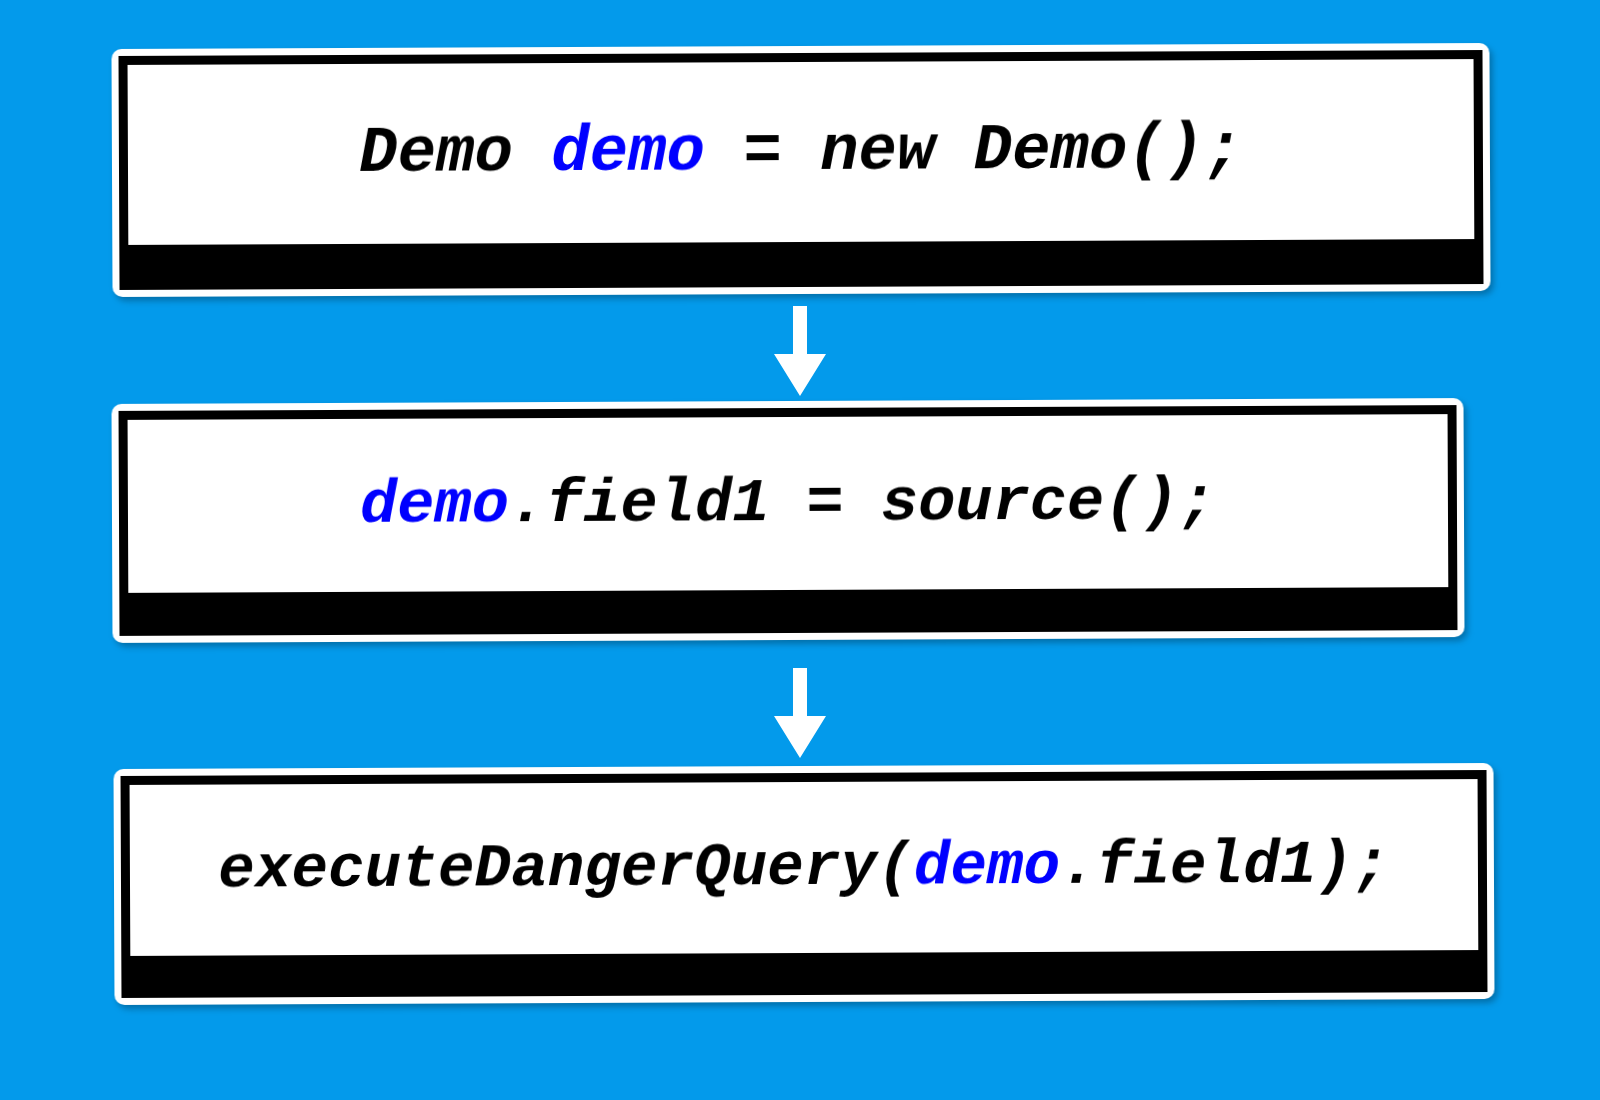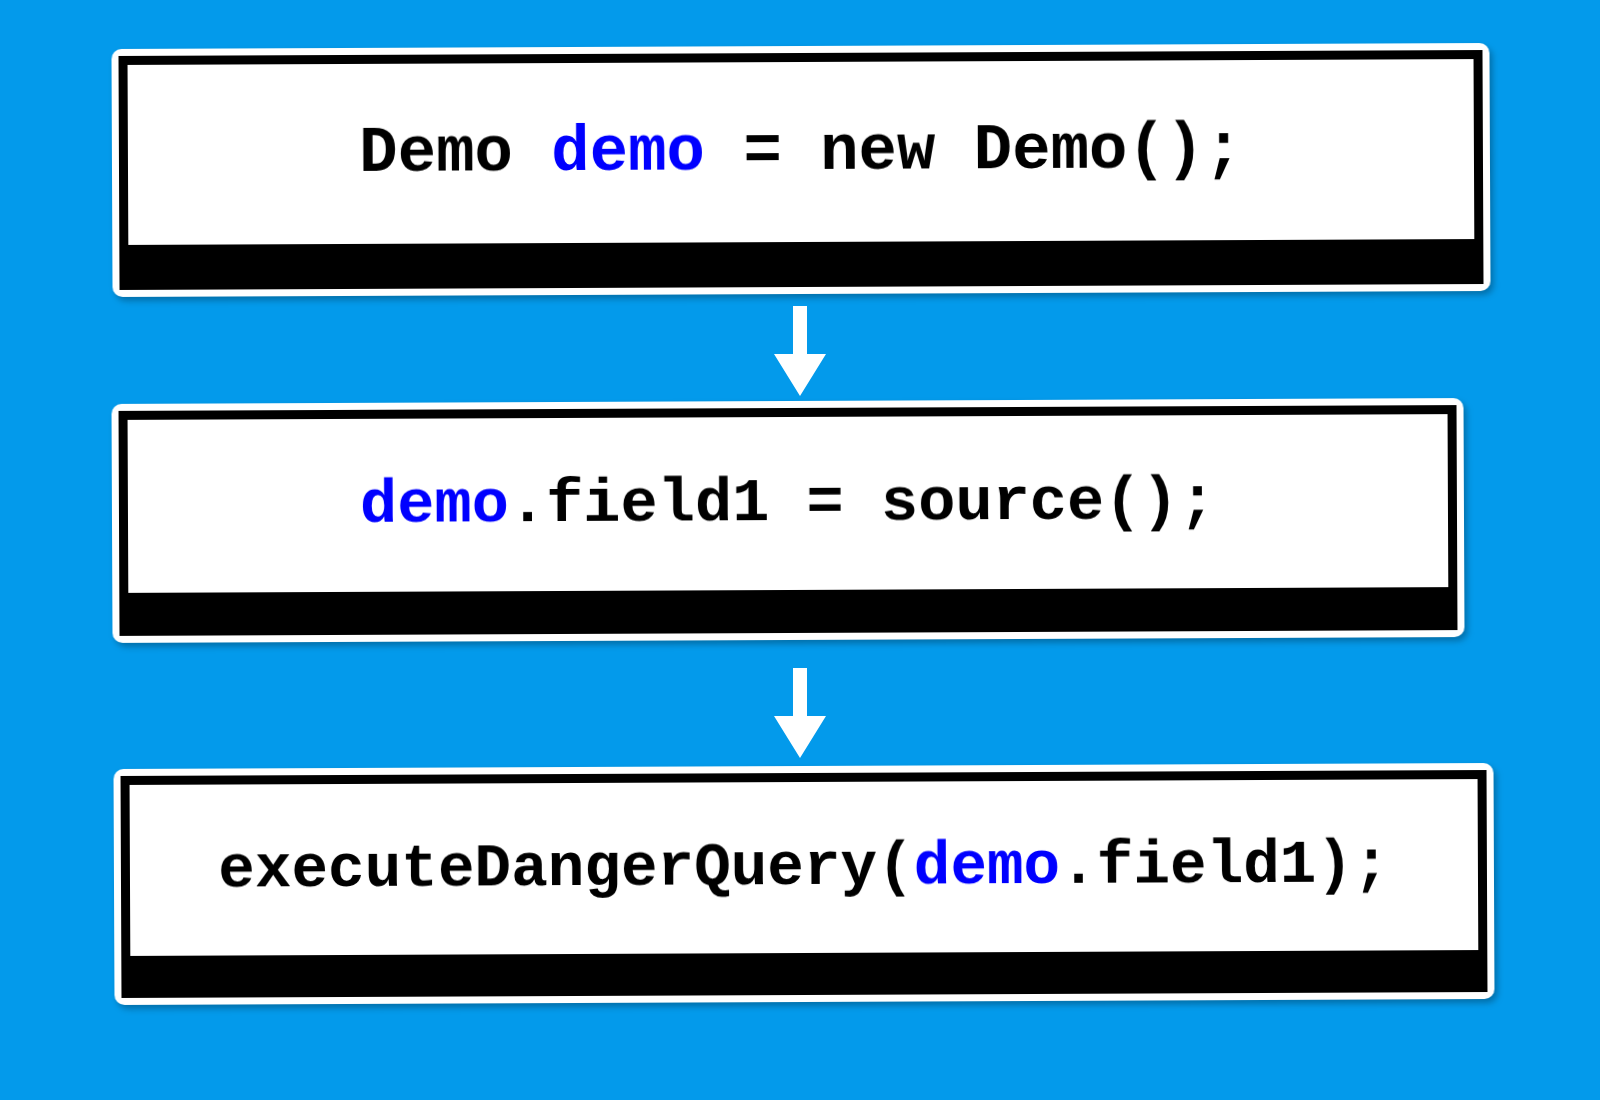--- a/index.html
+++ b/index.html
@@ -14,20 +14,21 @@
     font-family: "Liberation Mono", "DejaVu Sans Mono", monospace;
     overflow: hidden;
     position: relative;
   }
 
   #canvas {
     position: absolute;
     inset: 0;
     width: 1600px;
     height: 1100px;
+    font-style: italic;
   }
 
   
   .code-box {
     position: absolute;
     box-sizing: border-box;
     background: #FFFFFF;               
     border-radius: 10px;
     padding: 7px;
     filter: drop-shadow(3px 4px 3px rgba(0,0,0,0.28));

